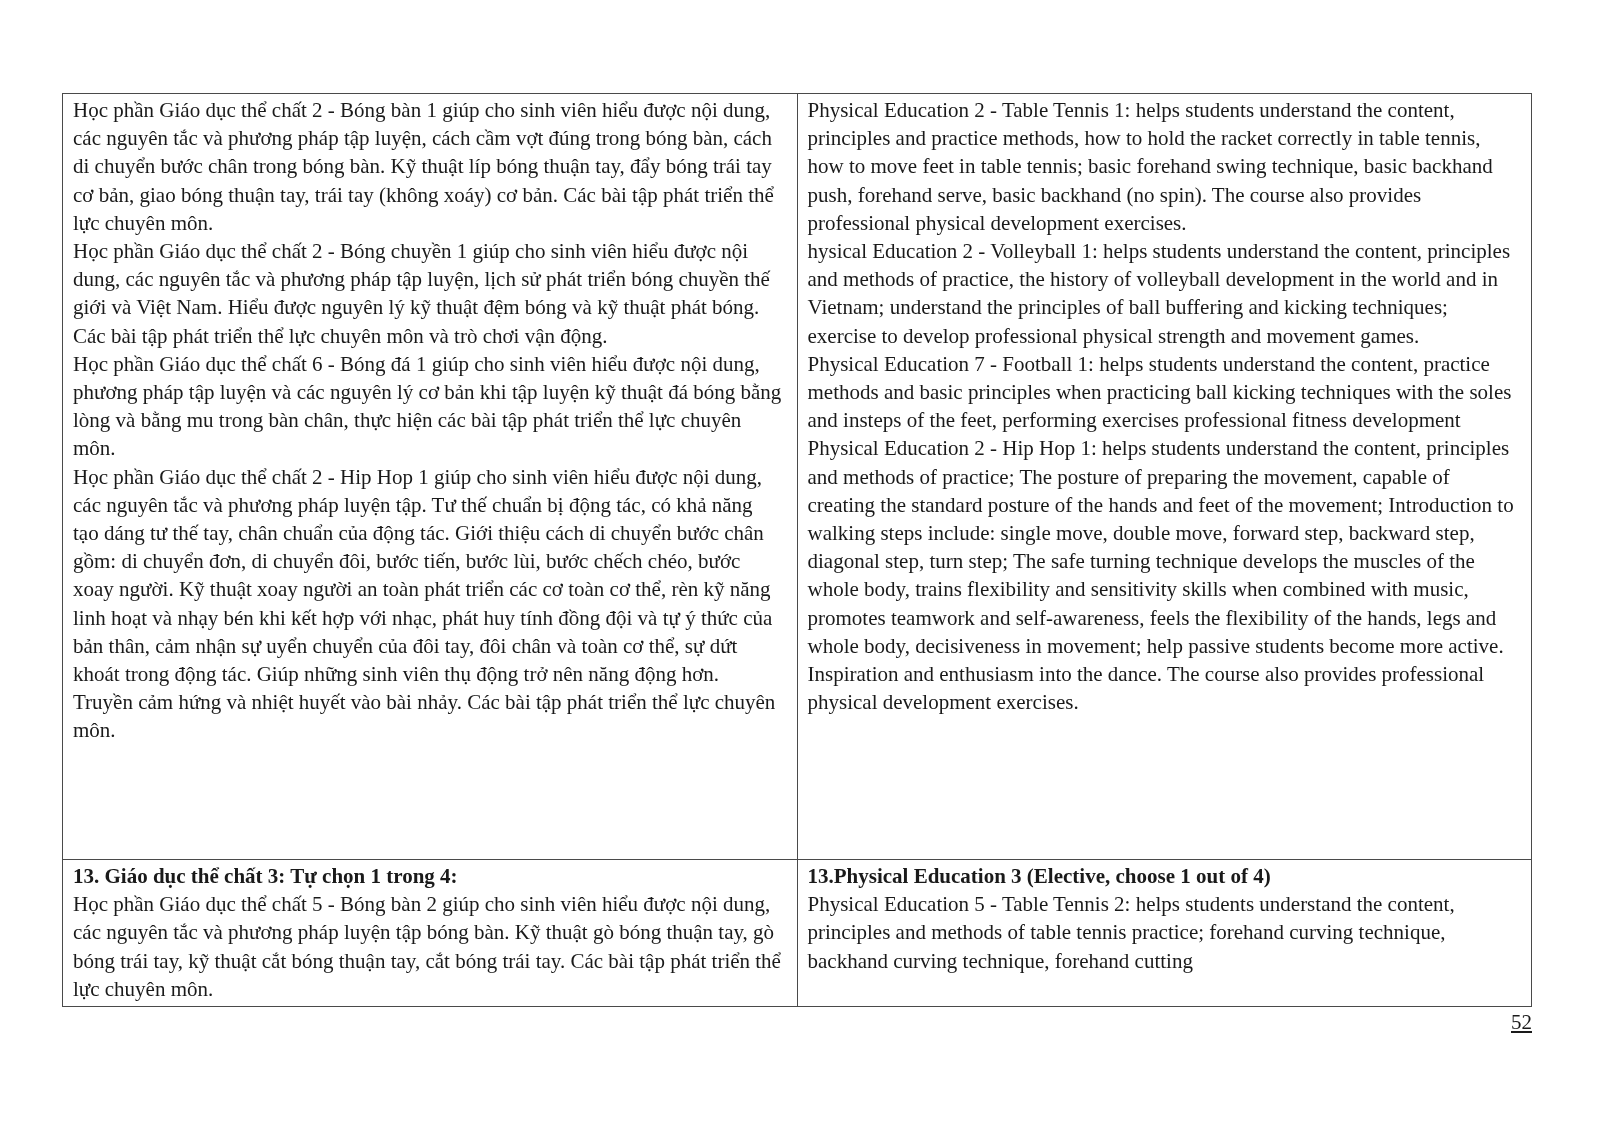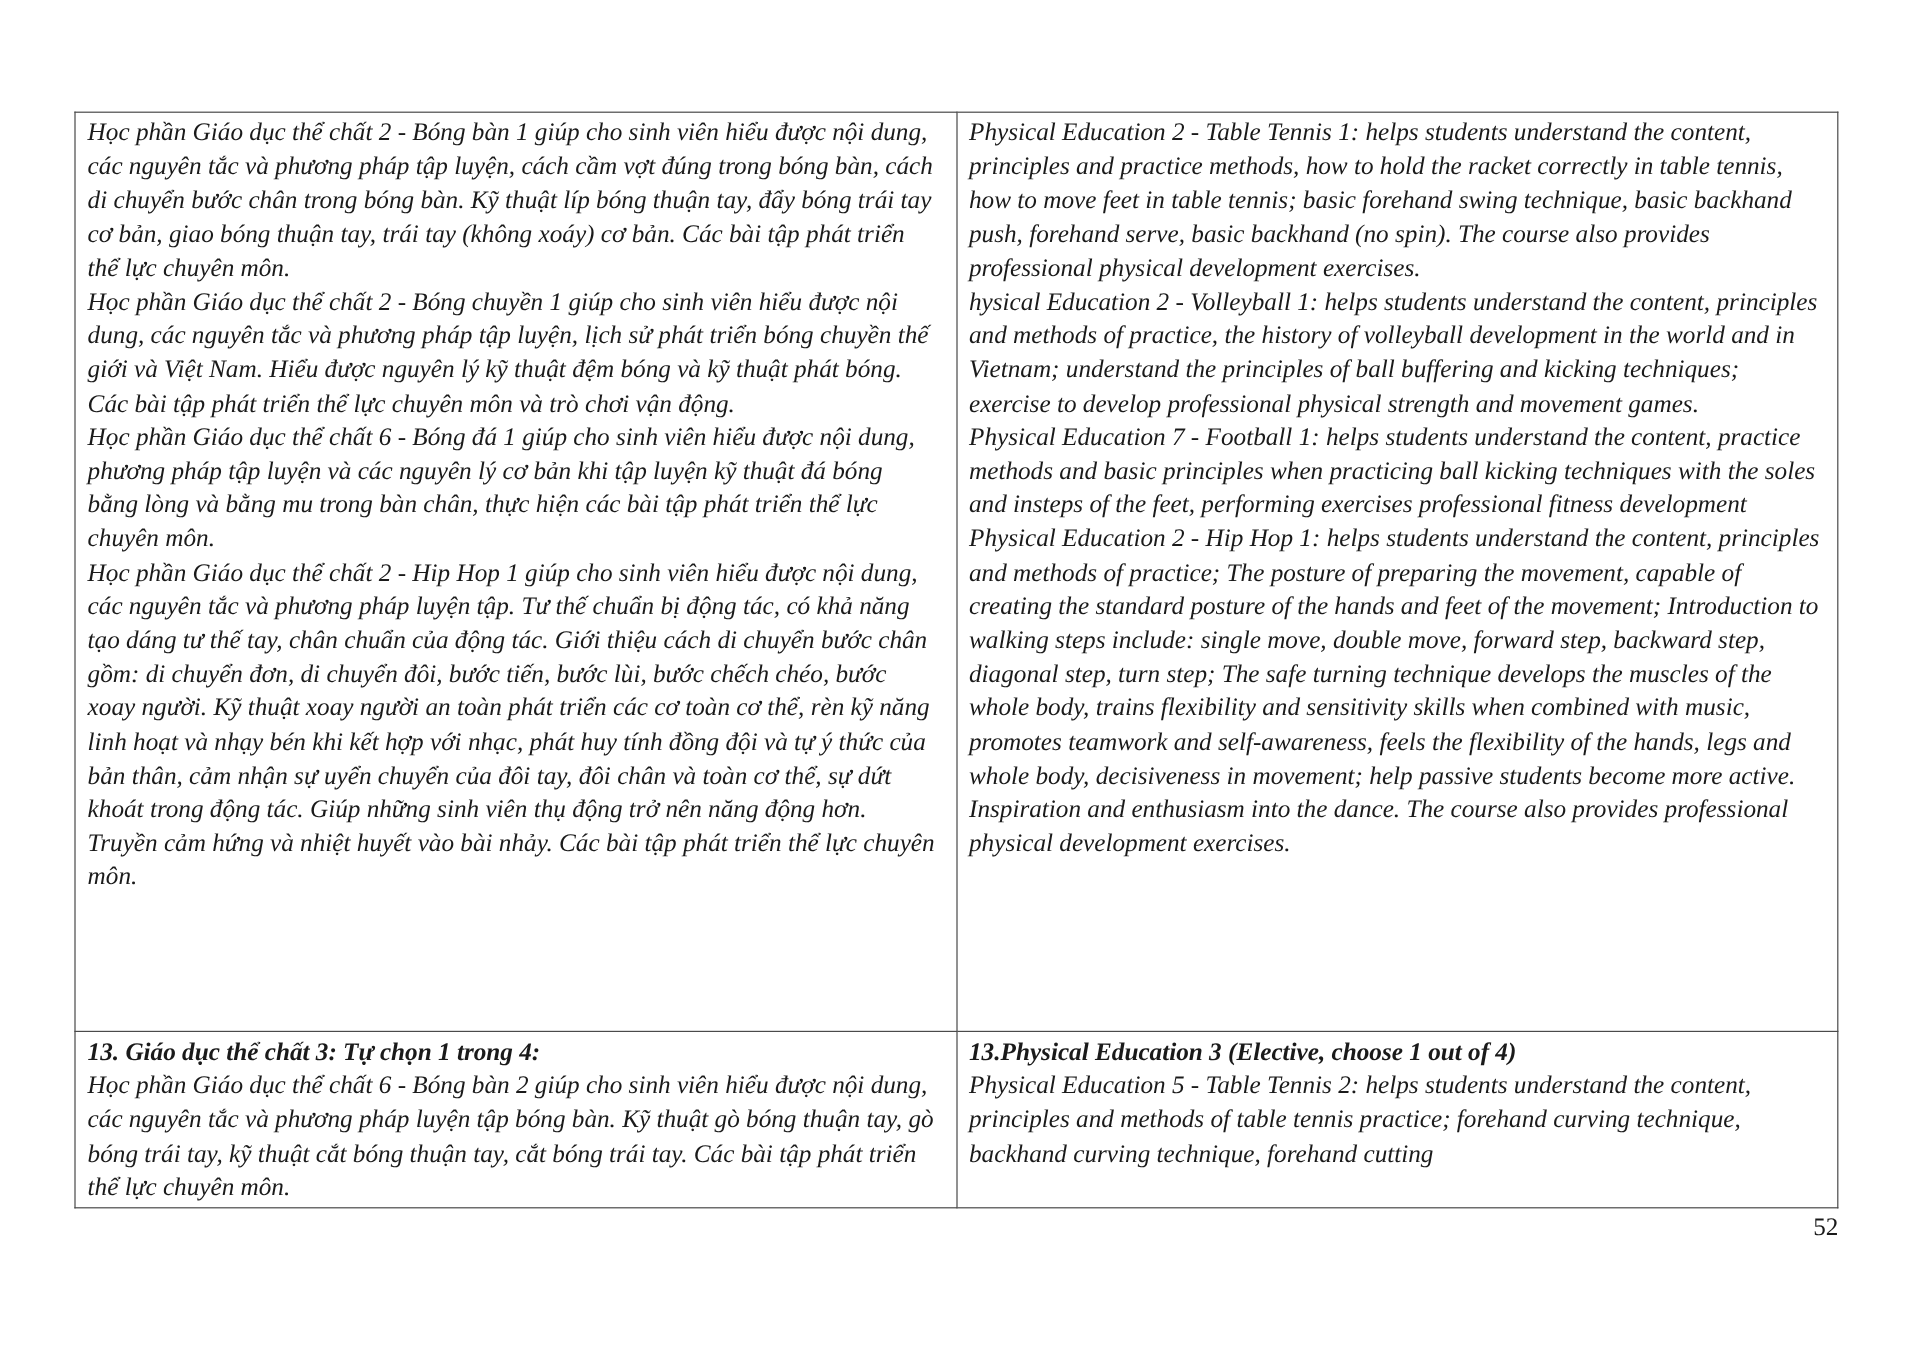--- a/index.html
+++ b/index.html
@@ -16,21 +16,20 @@
     font-family: "Liberation Serif", "DejaVu Serif", serif;
     overflow: hidden;
   }
   table.doc-table {
     position: absolute;
     left: 62px;
     top: 93px;
     width: 1470px;
     border-collapse: collapse;
     table-layout: fixed;
-    font-style: italic;
   }
   table.doc-table td {
     width: 50%;
     border: 1px solid #4a4a4a;
     vertical-align: top;
     padding: 2px 14px 3px 10px;
     font-size: 21px;
     line-height: 28.2px;
     text-align: left;
   }
@@ -42,20 +41,21 @@
   }
   tr.row-tall td {
     height: 760px;
   }
   .page-number {
     position: absolute;
     top: 1008px;
     right: 68px;
     font-size: 21px;
     line-height: 28px;
+    text-decoration: underline;
   }
 </style>
 </head>
 <body>
 
 <div class="page">
 
   <table class="doc-table">
     <tbody>
       <tr class="row-tall">
@@ -68,21 +68,21 @@
         <td>
           <p>Physical Education 2 - Table Tennis 1: helps students understand the content, principles and practice methods, how to hold the racket correctly in table tennis, how to move feet in table tennis; basic forehand swing technique, basic backhand push, forehand serve, basic backhand (no spin). The course also provides professional physical development exercises.</p>
           <p>hysical Education 2 - Volleyball 1: helps students understand the content, principles and methods of practice, the history of volleyball development in the world and in Vietnam; understand the principles of ball buffering and kicking techniques; exercise to develop professional physical strength and movement games.</p>
           <p>Physical Education 7 - Football 1: helps students understand the content, practice methods and basic principles when practicing ball kicking techniques with the soles and insteps of the feet, performing exercises professional fitness development</p>
           <p>Physical Education 2 - Hip Hop 1: helps students understand the content, principles and methods of practice; The posture of preparing the movement, capable of creating the standard posture of the hands and feet of the movement; Introduction to walking steps include: single move, double move, forward step, backward step, diagonal step, turn step; The safe turning technique develops the muscles of the whole body, trains flexibility and sensitivity skills when combined with music, promotes teamwork and self-awareness, feels the flexibility of the hands, legs and whole body, decisiveness in movement; help passive students become more active. Inspiration and enthusiasm into the dance. The course also provides professional physical development exercises.</p>
         </td>
       </tr>
       <tr>
         <td>
           <p class="cell-heading">13. Giáo dục thể chất 3: Tự chọn 1 trong 4:</p>
-          <p>Học phần Giáo dục thể chất 6 - Bóng bàn 2 giúp cho sinh viên hiểu được nội dung, các nguyên tắc và phương pháp luyện tập bóng bàn. Kỹ thuật gò bóng thuận tay, gò bóng trái tay, kỹ thuật cắt bóng thuận tay, cắt bóng trái tay. Các bài tập phát triển thể lực chuyên môn.</p>
+          <p>Học phần Giáo dục thể chất 5 - Bóng bàn 2 giúp cho sinh viên hiểu được nội dung, các nguyên tắc và phương pháp luyện tập bóng bàn. Kỹ thuật gò bóng thuận tay, gò bóng trái tay, kỹ thuật cắt bóng thuận tay, cắt bóng trái tay. Các bài tập phát triển thể lực chuyên môn.</p>
         </td>
         <td>
           <p class="cell-heading">13.Physical Education 3 (Elective, choose 1 out of 4)</p>
           <p>Physical Education 5 - Table Tennis 2: helps students understand the content, principles and methods of table tennis practice; forehand curving technique, backhand curving technique, forehand cutting</p>
         </td>
       </tr>
     </tbody>
   </table>
 
   <div class="page-number">52</div>

